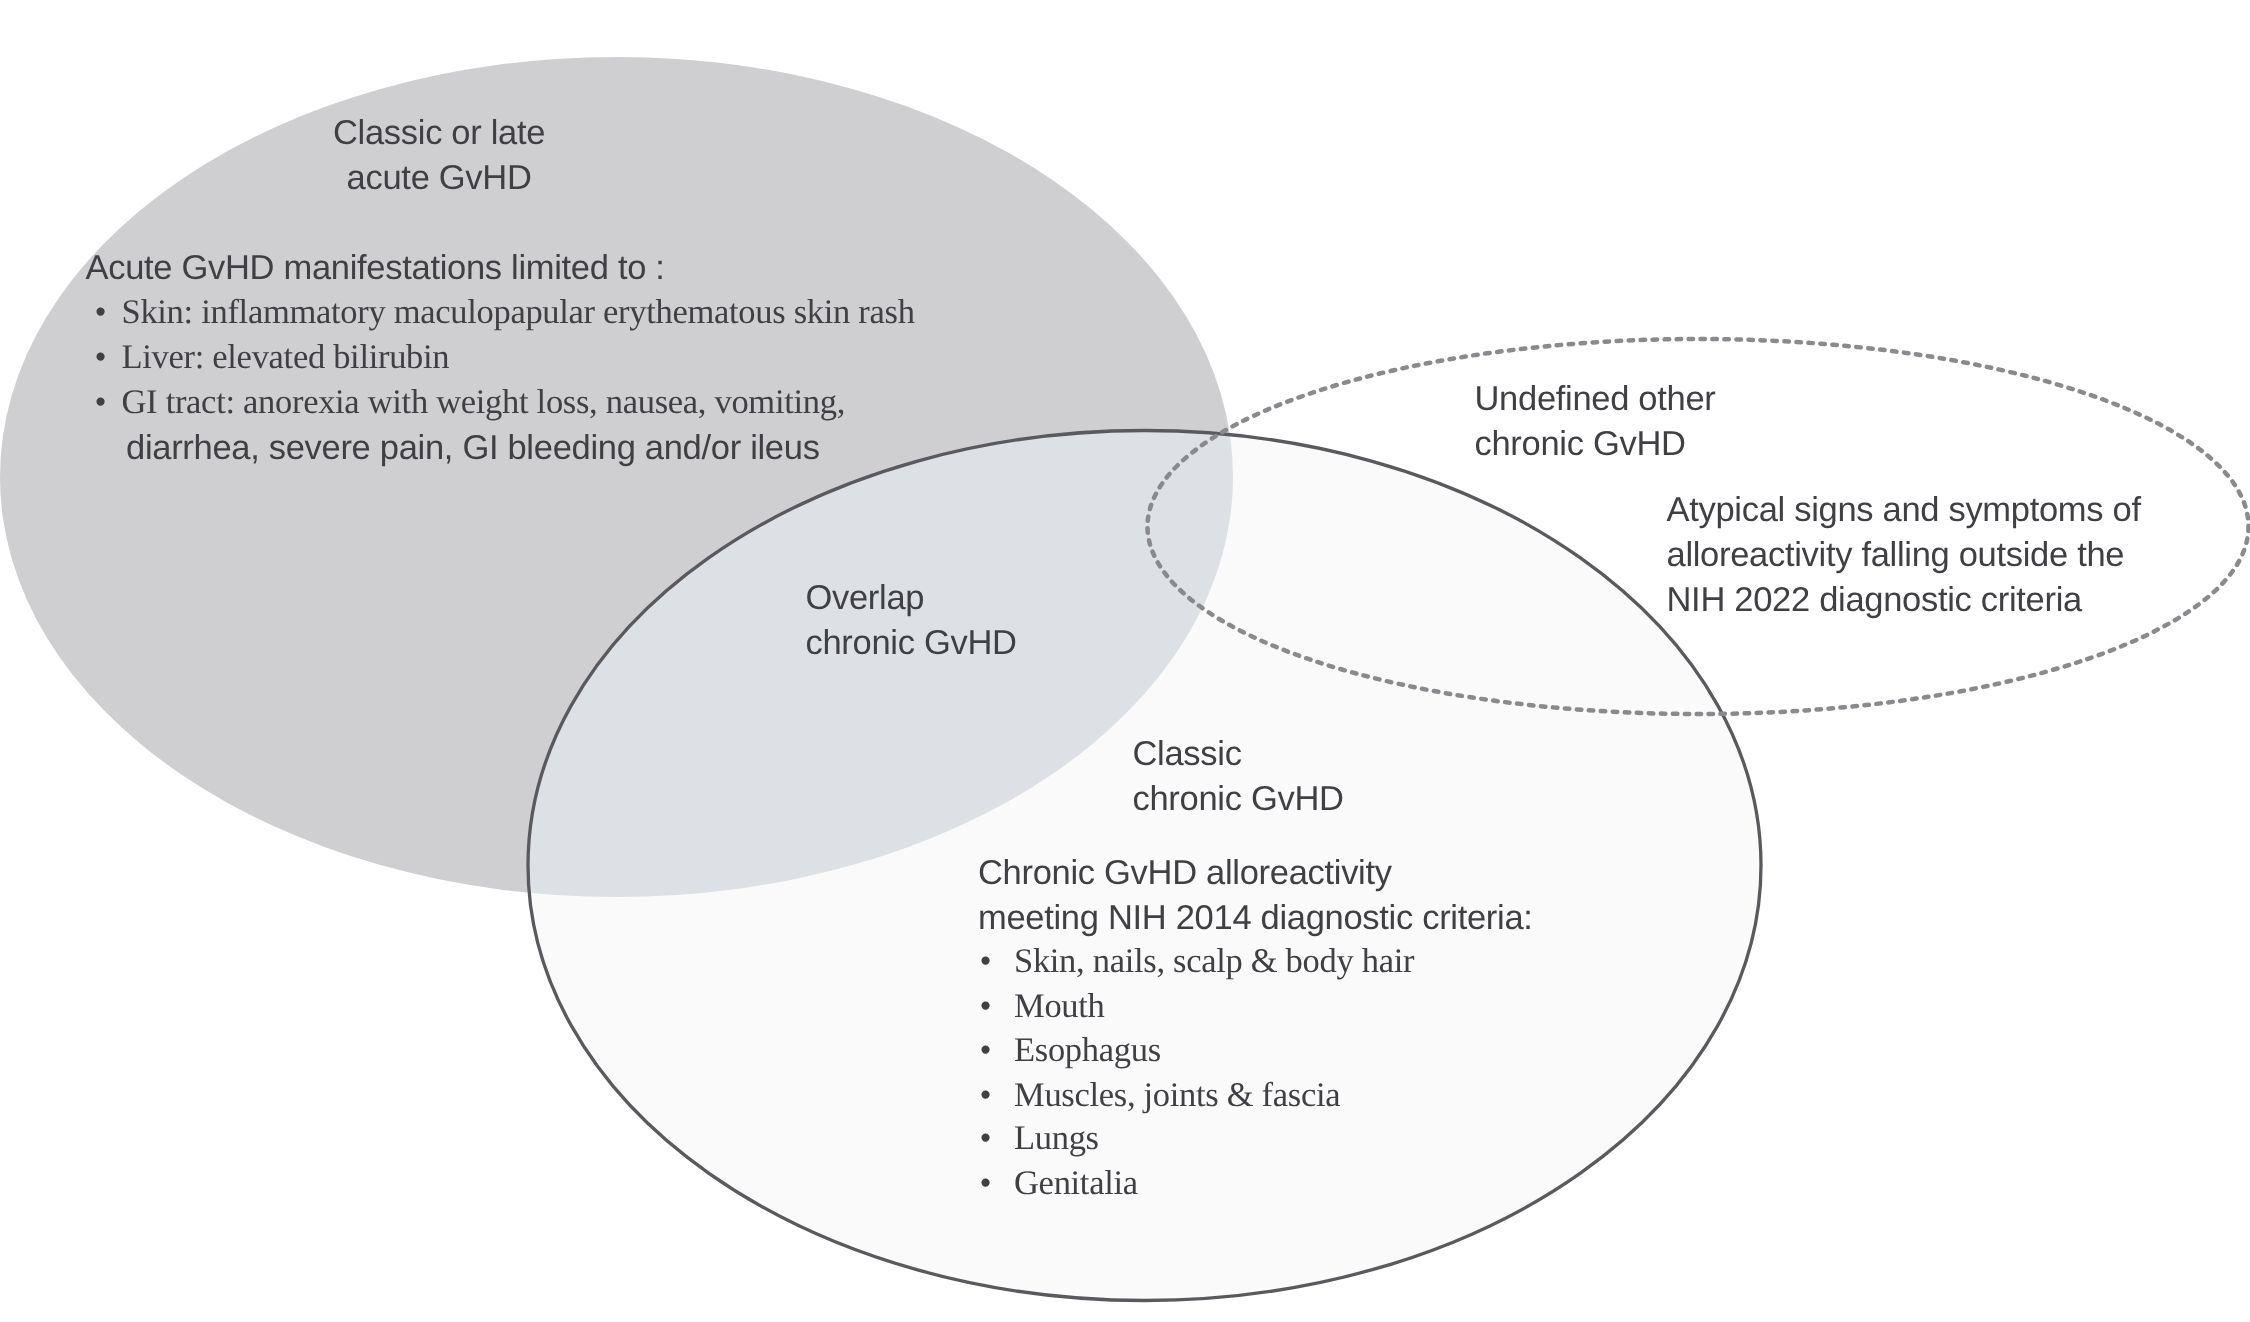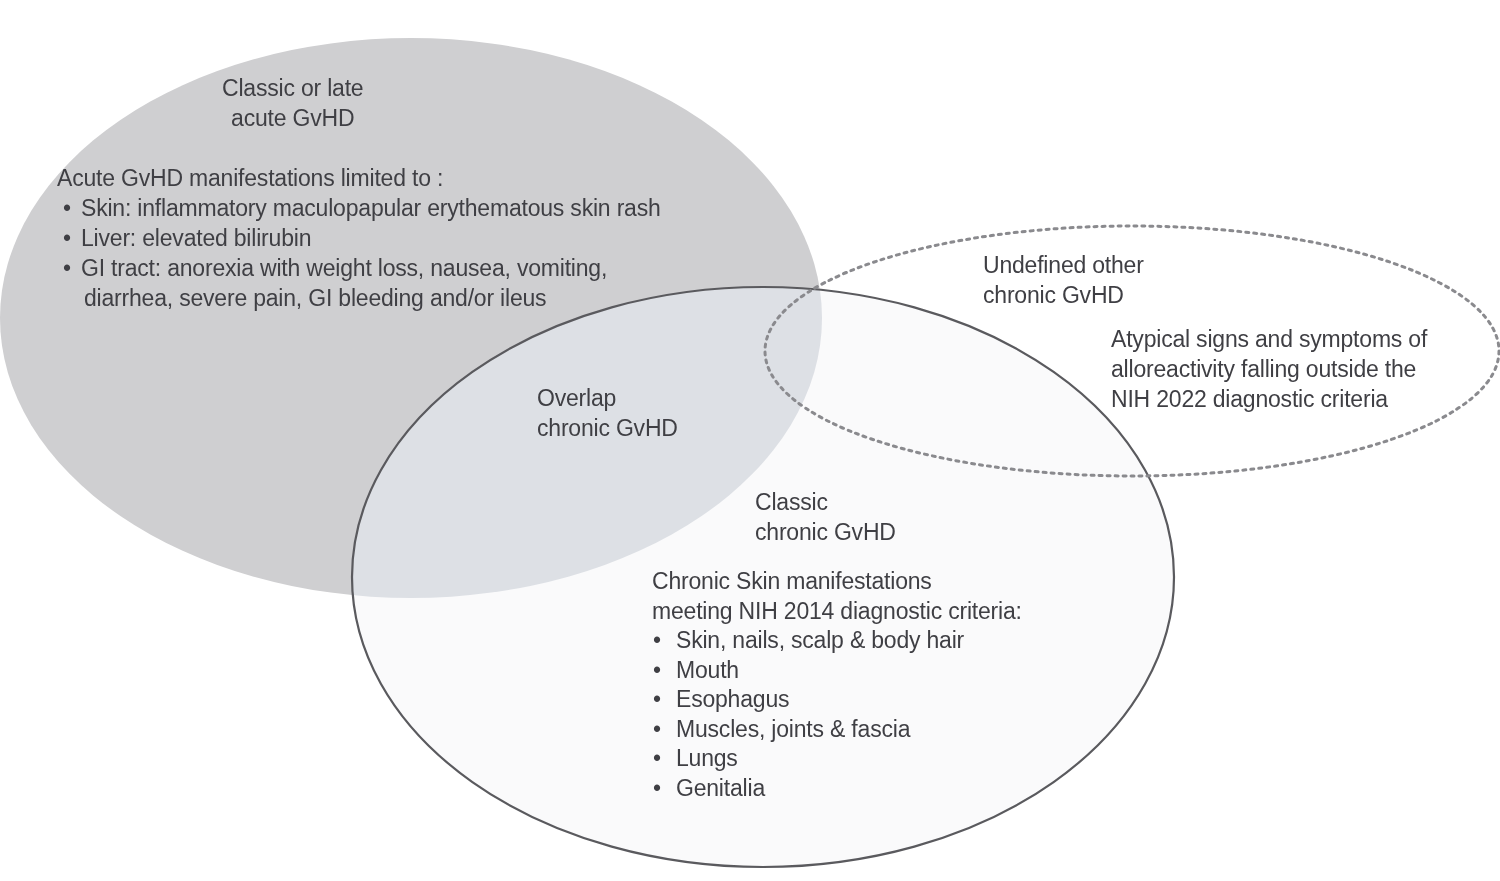--- a/index.html
+++ b/index.html
@@ -2,21 +2,21 @@
 <html><head>
   <meta charset="utf-8">
   <style>
     html, body { margin: 0; padding: 0; background: #ffffff; }
     body { width: 1500px; height: 881px; position: relative; overflow: hidden;
            font-family: "Liberation Sans", sans-serif; color: #404044; }
     svg.venn { position: absolute; left: 0; top: 0; }
     .txt { position: absolute; font-size: 23px; line-height: 30px; color: #3f3f44;
            letter-spacing: -0.2px; white-space: nowrap; }
     .txt div { white-space: nowrap; }
-    .bul { position: relative; padding-left: 24px; }
+    .bul { position: relative; padding-left: 24px; font-family: Liberation Serif, serif; }
     .bul::before { content: "\2022"; position: absolute; left: 6px; top: 0; }
     .bul.wide { padding-left: 24px; }
     .bul.wide::before { left: 1px; }
     .cont { padding-left: 24px; }
   </style>
 </head>
 <body>
 
 <svg class="venn" width="1500" height="881" viewBox="0 0 1500 881">
   <defs>
@@ -64,21 +64,21 @@
   <div>alloreactivity falling outside the</div>
   <div>NIH 2022 diagnostic criteria</div>
 </div>
 
 <div class="txt" style="left: 755px; top: 487px; color: rgb(63, 63, 68);">
   <div>Classic</div>
   <div>chronic GvHD</div>
 </div>
 
 <div class="txt" style="left: 652px; top: 567px; line-height: 29.5px; color: rgb(63, 63, 68);">
-  <div>Chronic Skin manifestations</div>
+  <div>Chronic GvHD alloreactivity</div>
   <div>meeting NIH 2014 diagnostic criteria:</div>
   <div class="bul wide">Skin, nails, scalp &amp; body hair</div>
   <div class="bul wide">Mouth</div>
   <div class="bul wide">Esophagus</div>
   <div class="bul wide">Muscles, joints &amp; fascia</div>
   <div class="bul wide">Lungs</div>
   <div class="bul wide">Genitalia</div>
 </div>
 
 </body></html>

